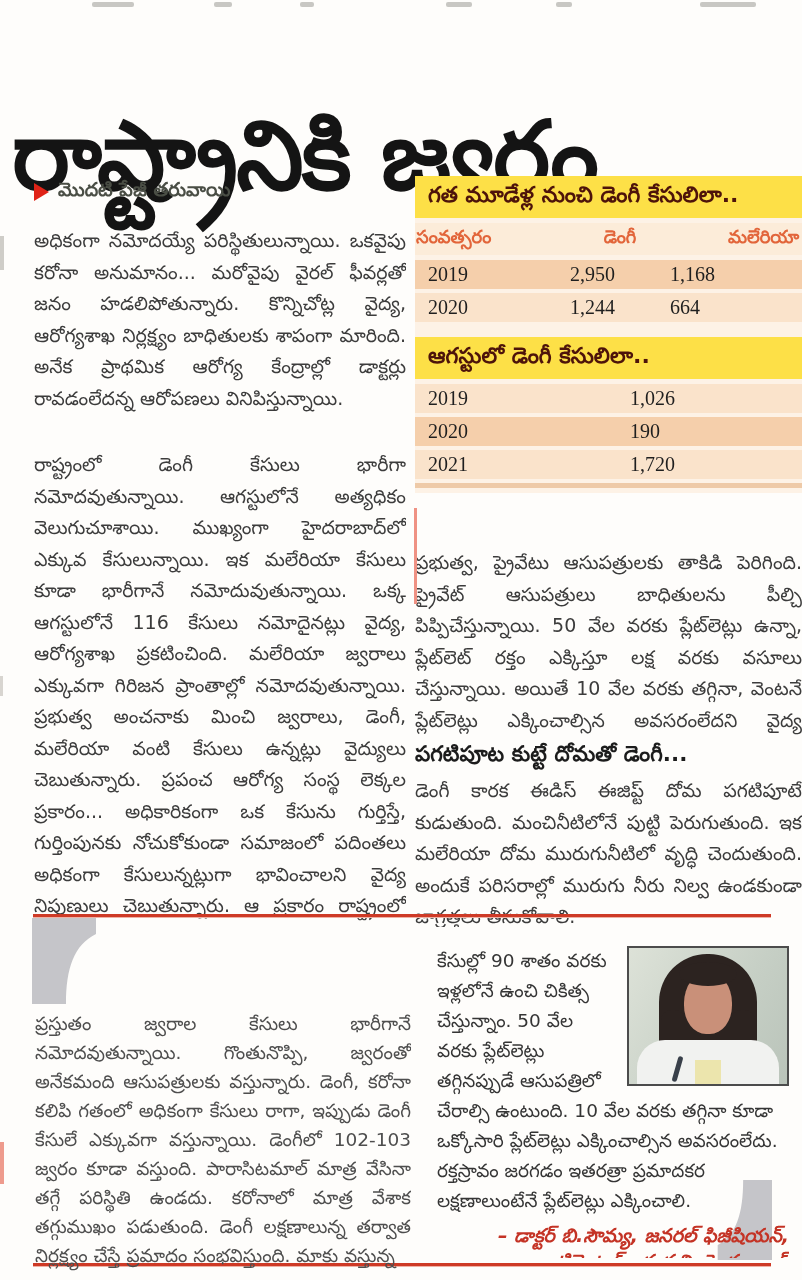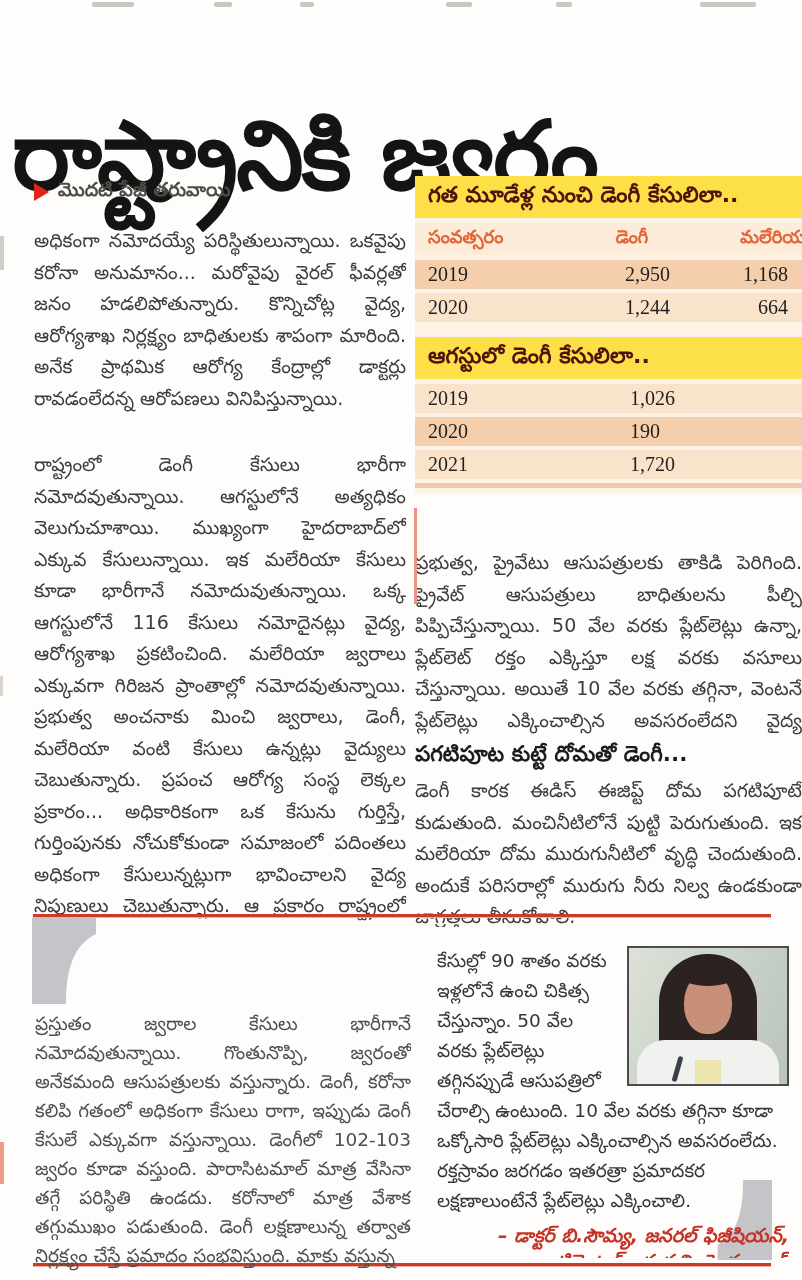--- a/index.html
+++ b/index.html
@@ -26,26 +26,26 @@
   .p3{left:415px;top:528px;width:387px;height:192px;}
   .p4{left:415px;top:756px;width:387px;height:152px;}
   .subhead{position:absolute;font-size:21.5px;font-weight:700;color:#1c1c1c;}
   .sh1{left:34px;top:394px;}
   .sh2{left:415px;top:741px;}
   
   .tables{position:absolute;left:415px;top:176px;width:387px;background:#fdf2e6;padding-bottom:5px;}
   .t-title{height:42px;background:#fde047;color:#4d130a;font-size:22px;font-weight:700;
            display:flex;align-items:center;padding-left:13px;margin-bottom:5px;overflow:hidden;white-space:nowrap;}
   .t-colhead{display:grid;grid-template-columns:1fr 100px 118px;align-items:center;height:32px;
-             background:#fcecd9;color:#e2653a;font-size:18px;font-weight:700;padding:0 14px 0 13px;margin-bottom:5px;gap:45px;}
+             background:#fcecd9;color:#e2653a;font-size:18px;font-weight:700;padding:0 14px 0 1px;margin-bottom:5px;gap:45px;}
   .t-colhead .c2,.t-colhead .c3{text-align:right;}
   .t-row{display:grid;grid-template-columns:1fr 100px 118px;align-items:center;height:29px;
          font-size:20px;color:#1f1f1f;padding:0 14px 0 13px;margin-bottom:4px;
          font-family:"Liberation Serif",serif;}
-  .t-row .num{text-align:right;}
+  .t-row .num{}
   .t2-row{display:grid;grid-template-columns:1fr 158px;align-items:center;height:29px;
           font-size:20px;color:#1f1f1f;padding:0 14px 0 13px;margin-bottom:4px;
           font-family:"Liberation Serif",serif;}
   .row-dark{background:#f5cfab;}
   .row-light{background:#fae3cb;}
   .t-note{color:#d9342b;font-size:14px;font-weight:700;font-family:"DejaVu Sans",sans-serif;}
   .t-gap{height:11px;}
   .t-bottom{height:5px;background:#eecaa8;margin-top:2px;}
   
   .red-line{position:absolute;left:33px;width:738px;height:3px;background:#ce3a26;box-shadow:0 1px 0 #f0b1a5;}

